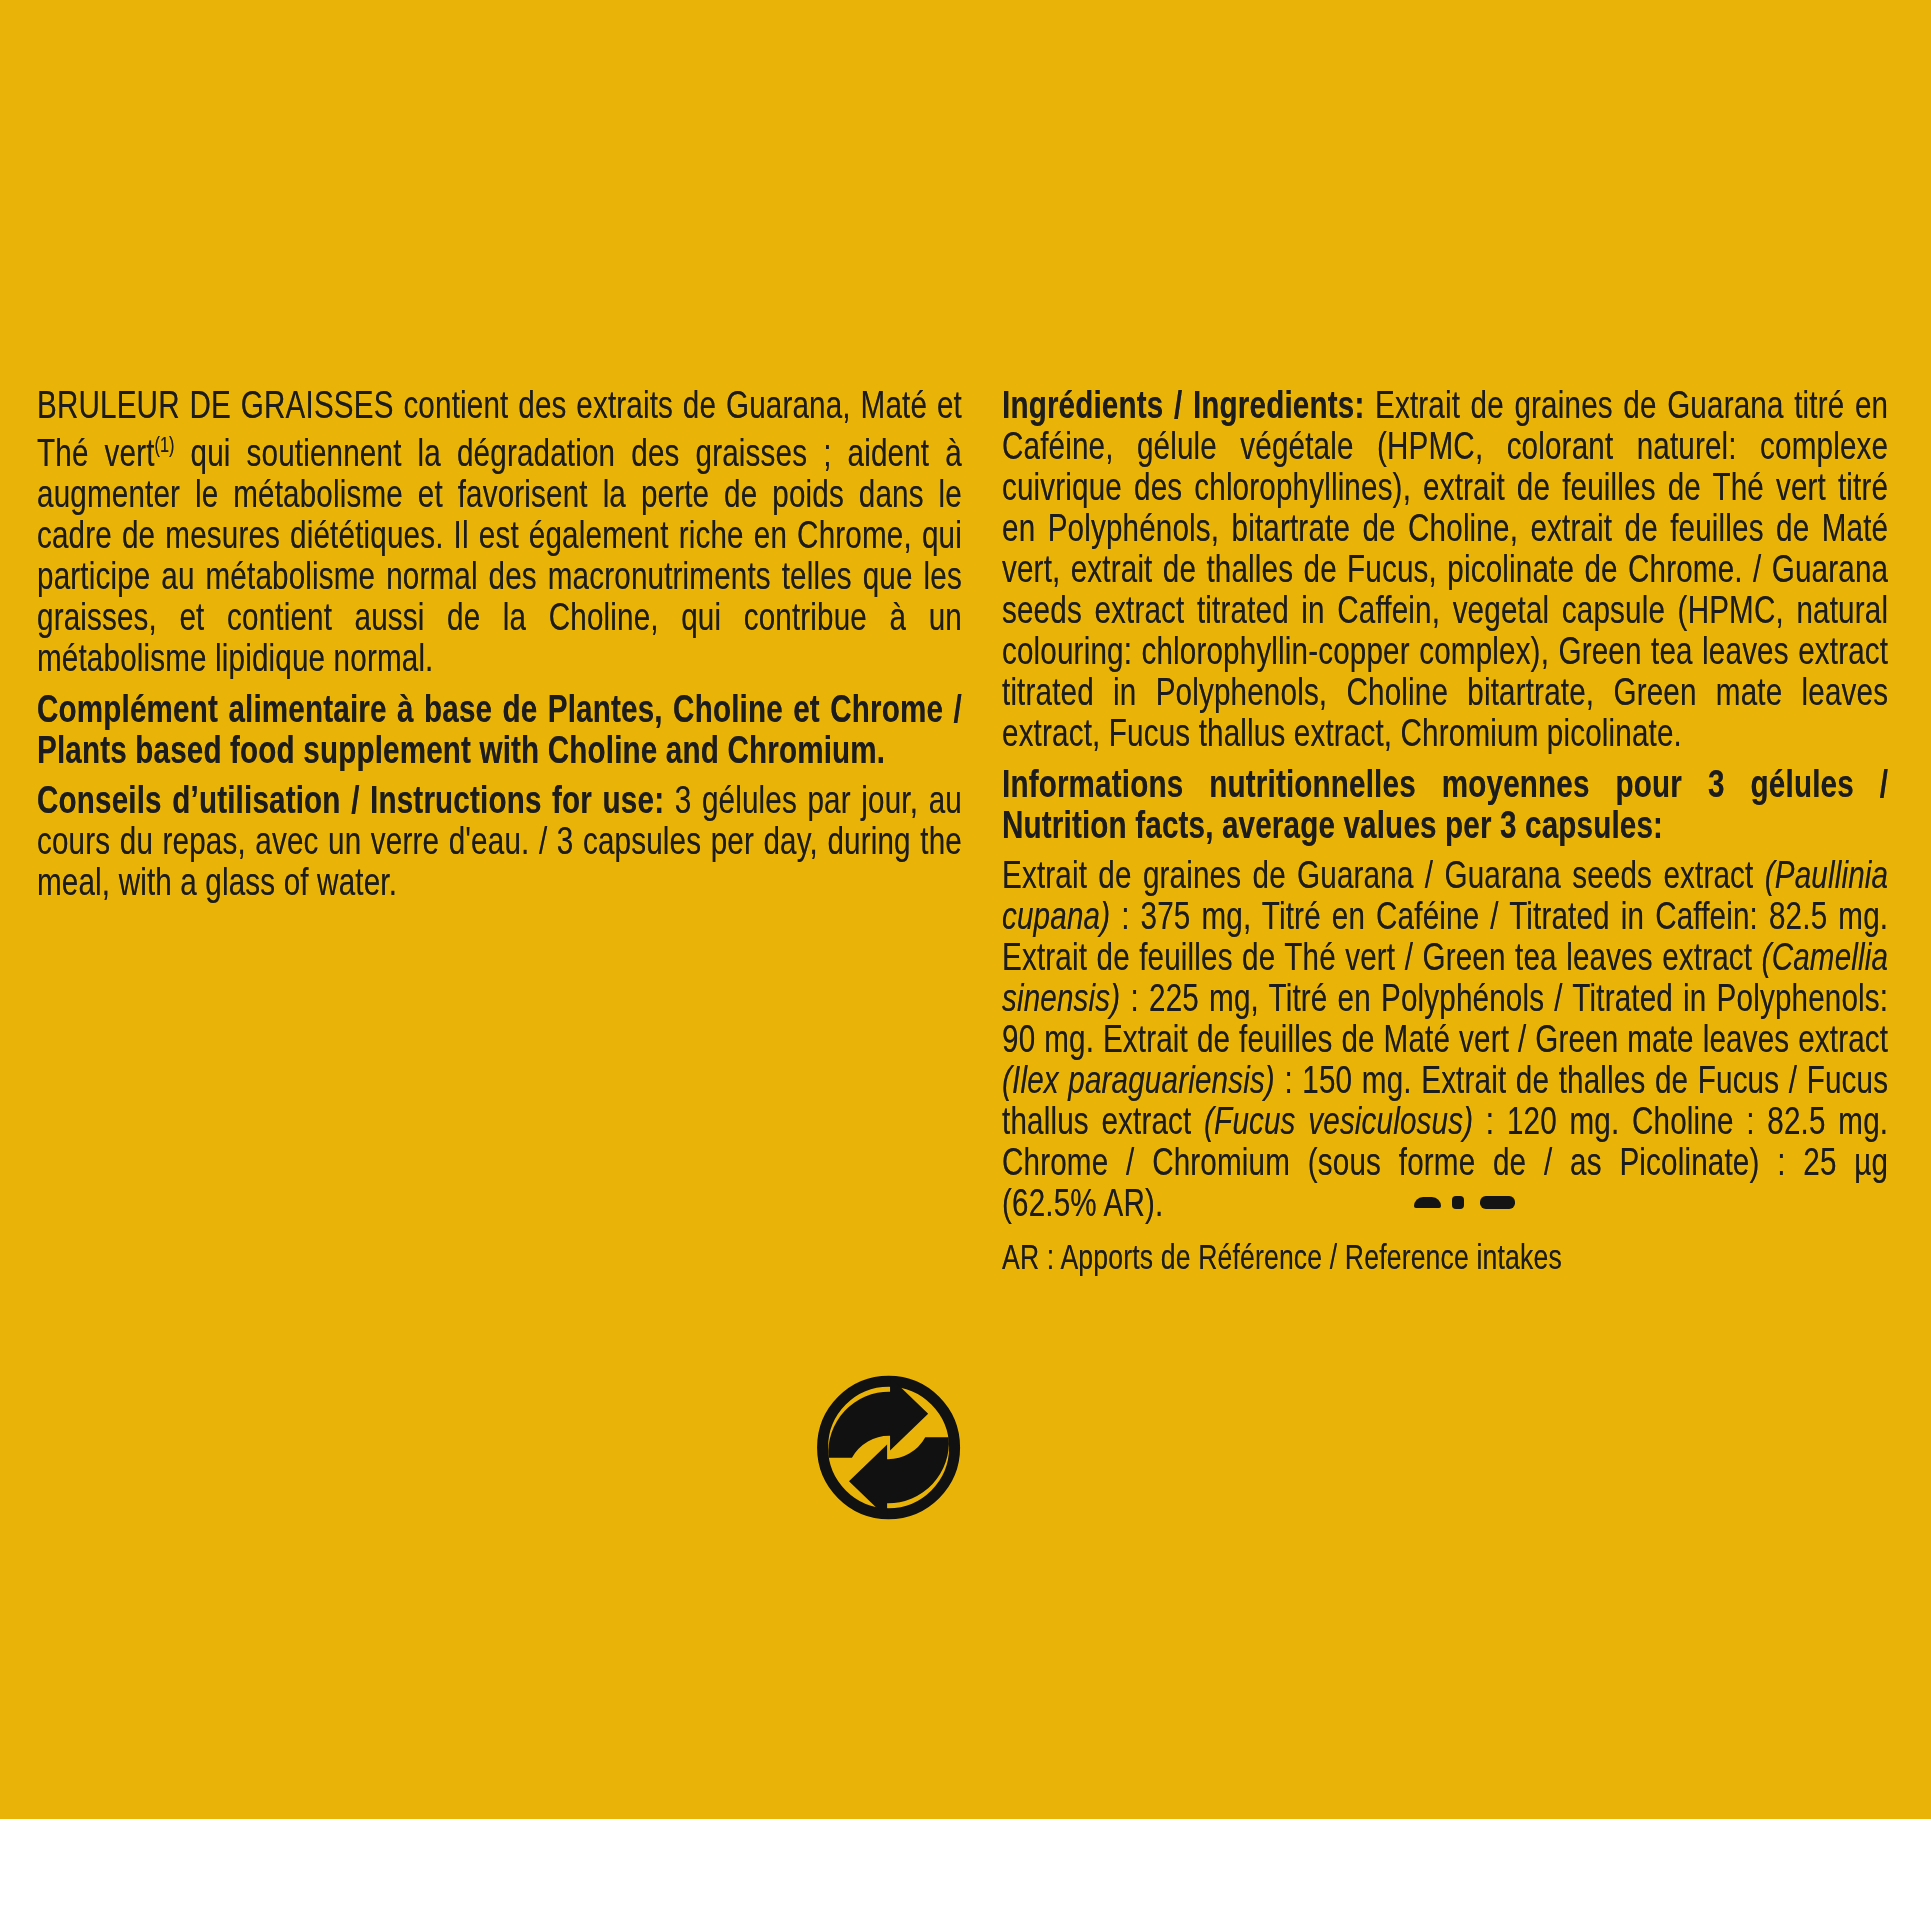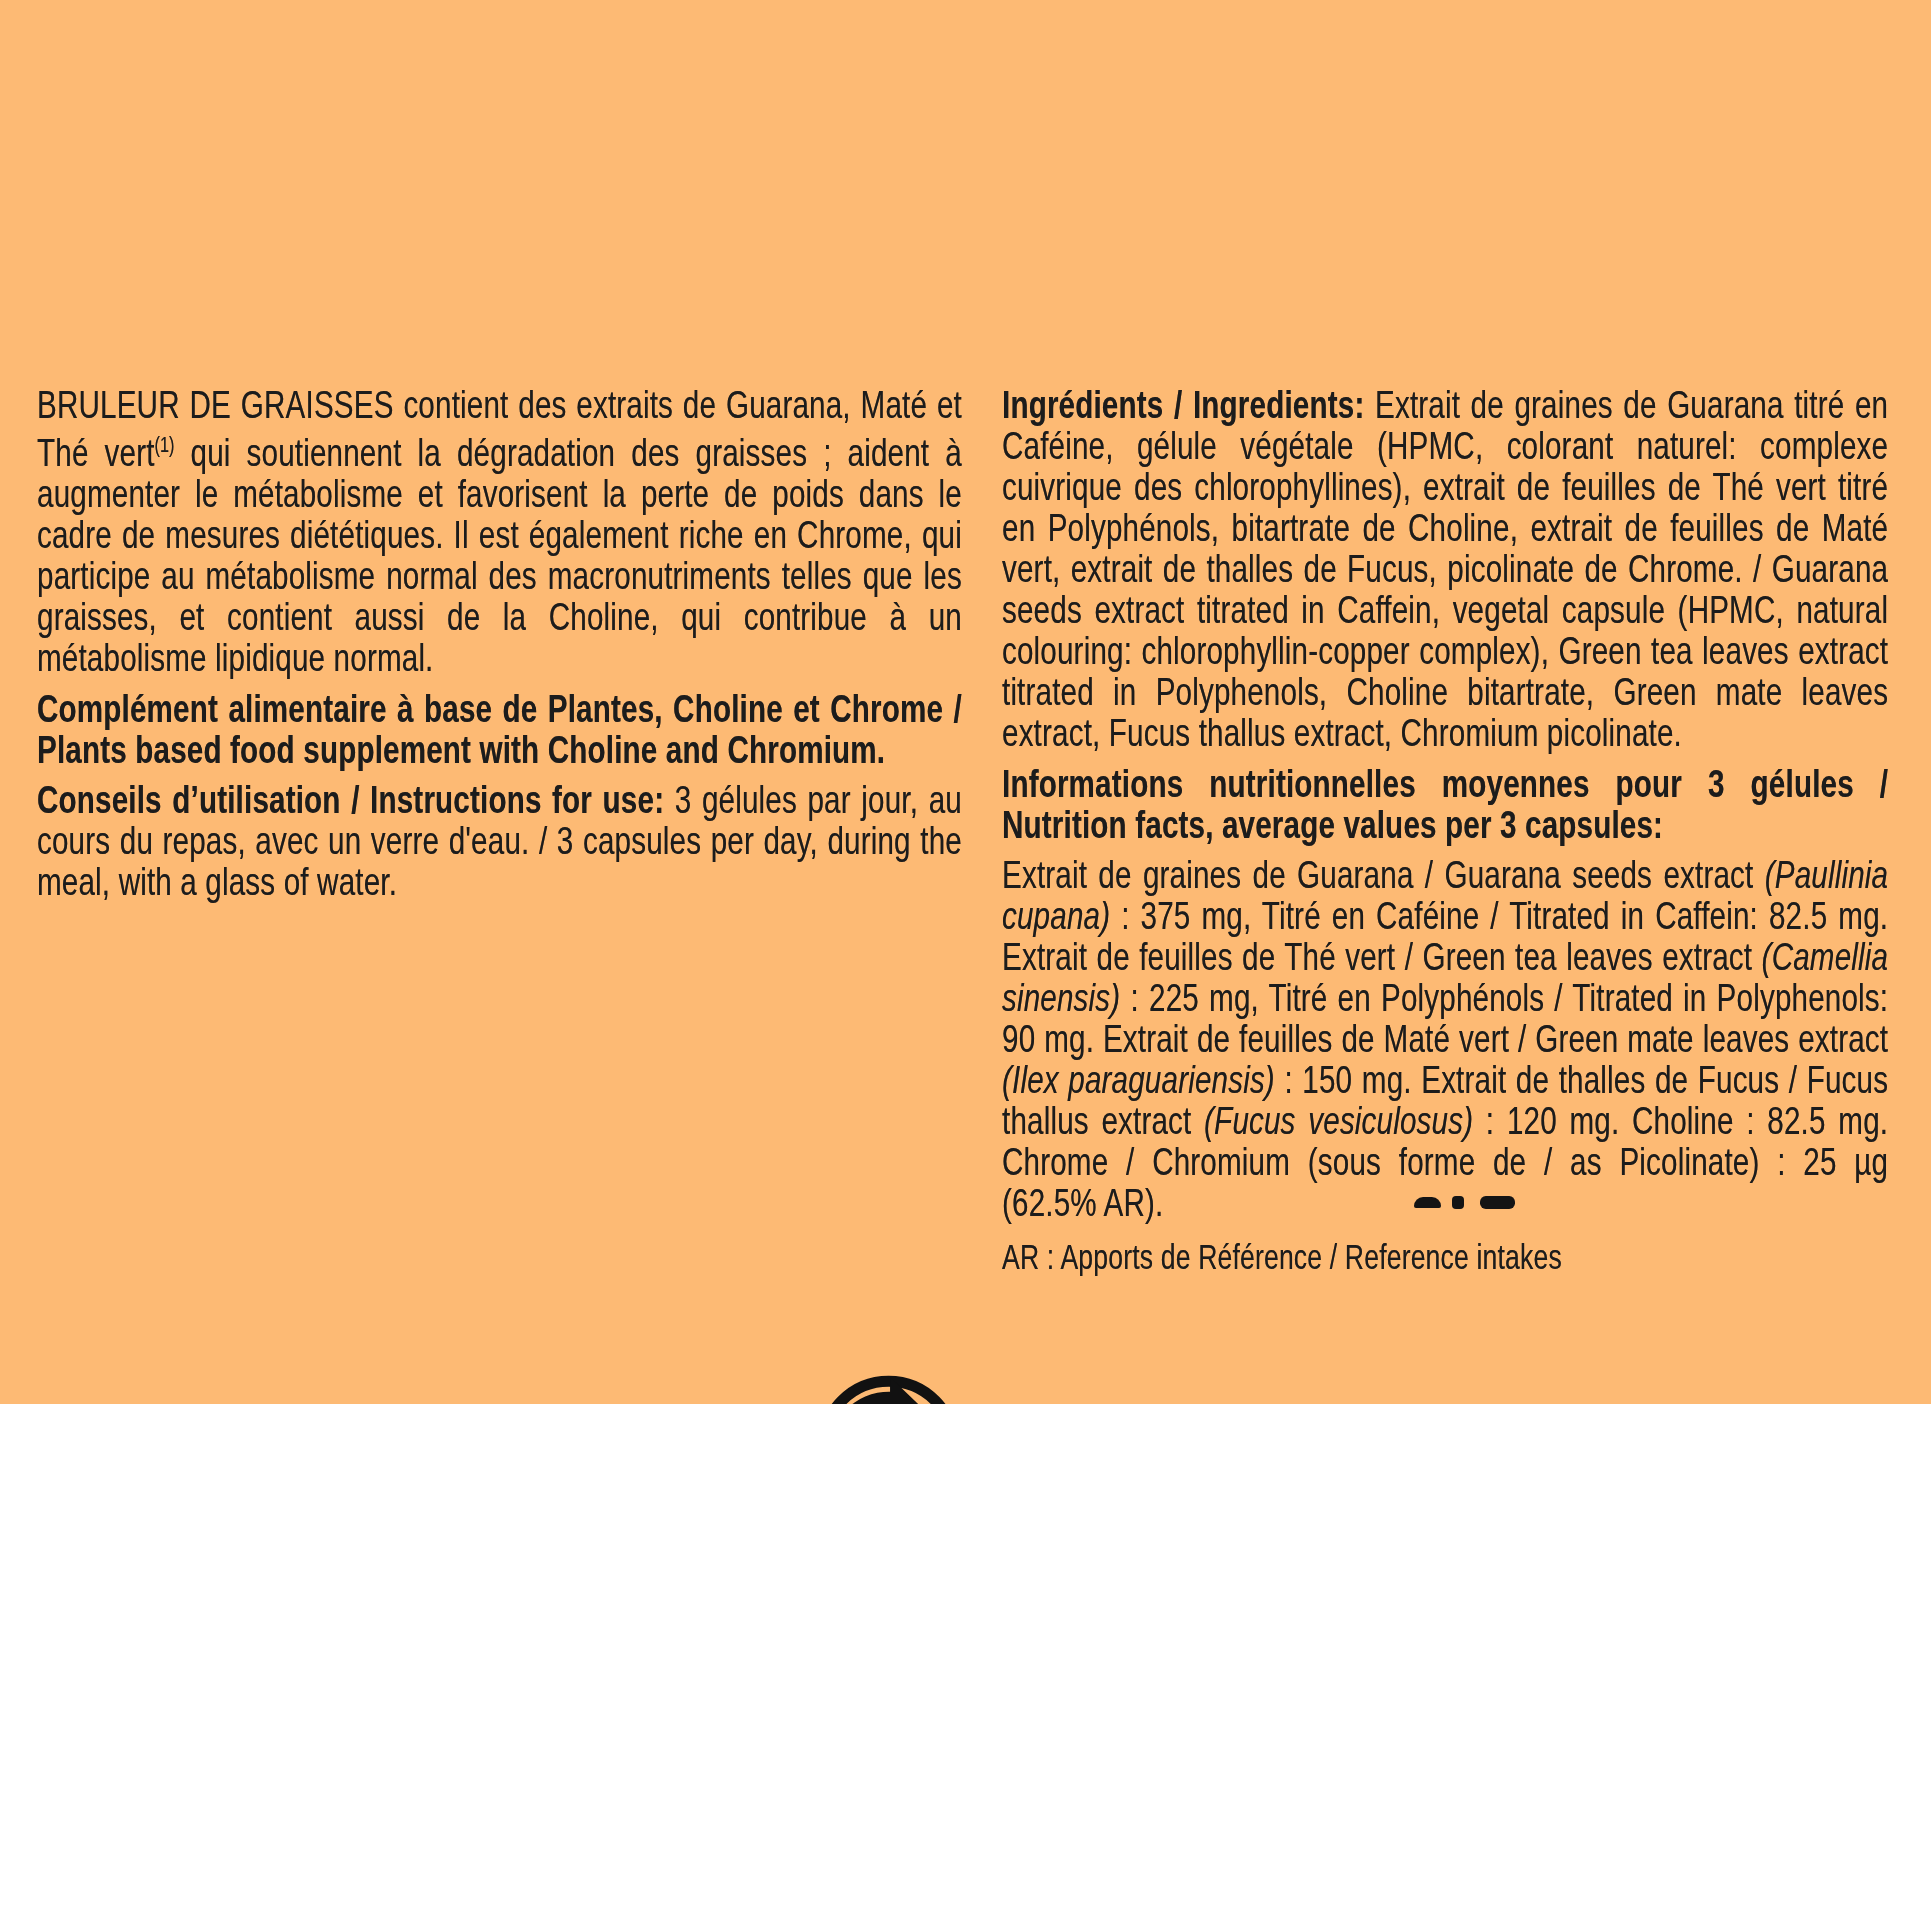--- a/index.html
+++ b/index.html
@@ -4,22 +4,22 @@
 <style>
   html, body { margin: 0; padding: 0; }
   body {
     width: 1931px; height: 1931px;
     background: #ffffff;
     font-family: "Liberation Sans", sans-serif;
     color: #1c1c1c;
   }
   .sheet {
     position: relative;
-    width: 1931px; height: 1404px;
-    background: #fdba74;
+    width: 1931px; height: 1819px;
+    background: #eab308;
     overflow: hidden;
     text-decoration: underline;
   }
   
   .col {
     position: absolute;
     top: 384px;
     transform: scaleX(0.76);
     transform-origin: top left;
   }

